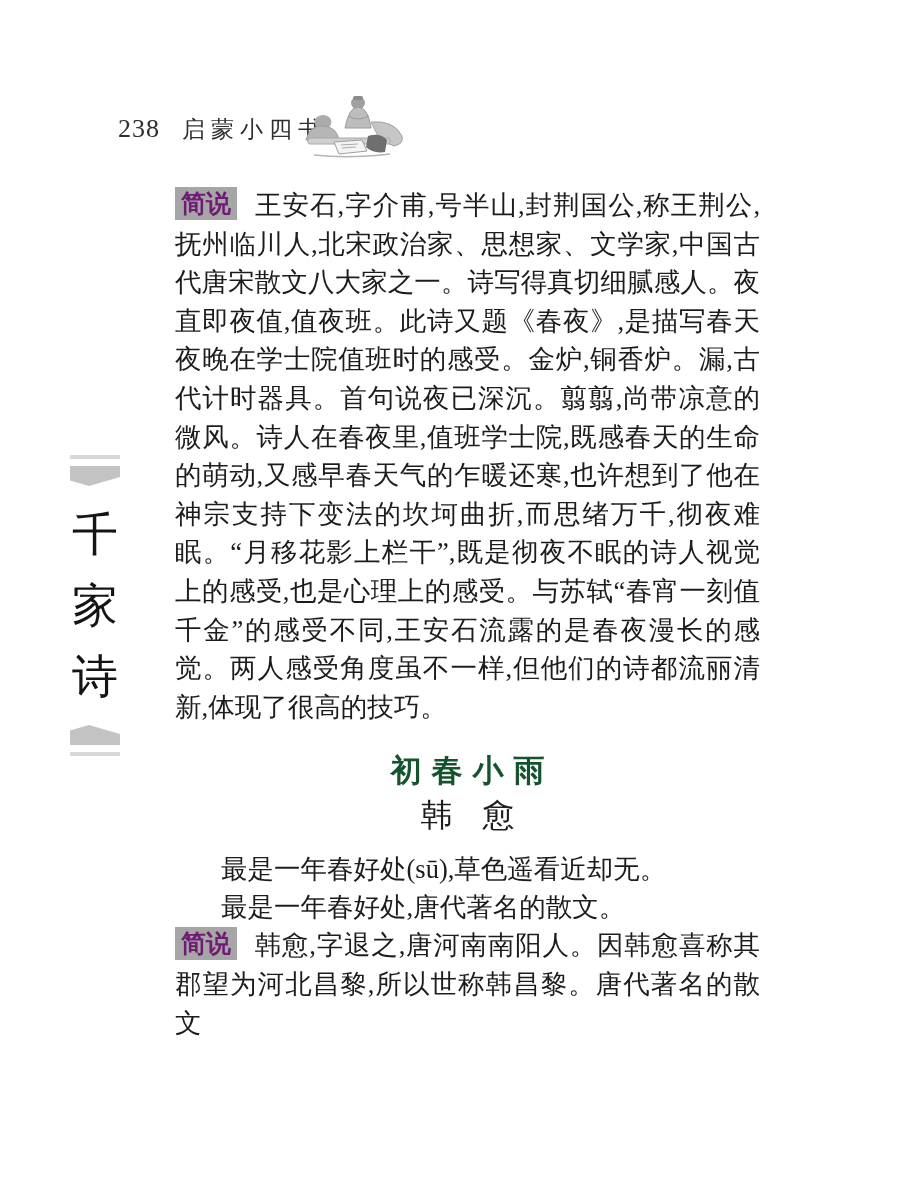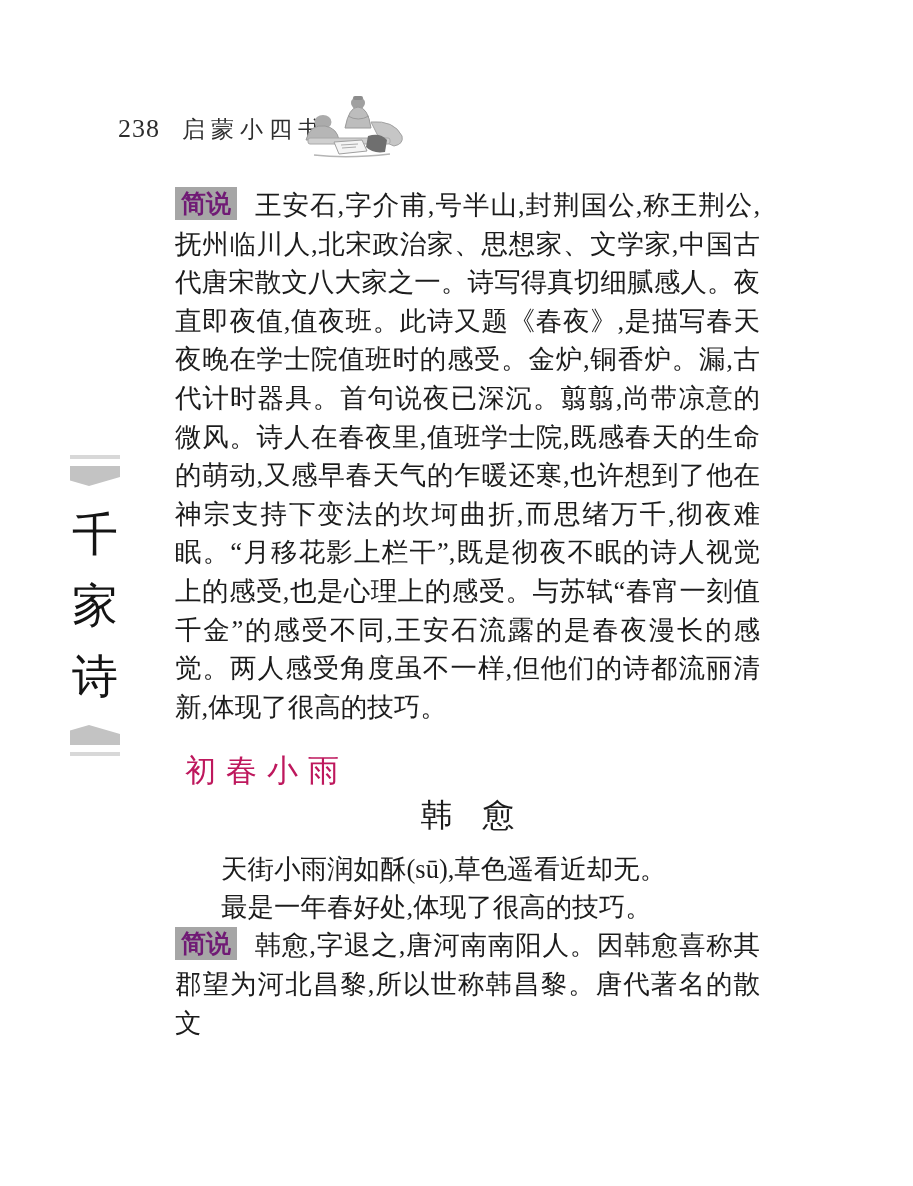--- a/index.html
+++ b/index.html
@@ -101,27 +101,28 @@
     font-family: "Liberation Sans", "DejaVu Sans", sans-serif;
     font-weight: bold;
     font-size: 25px;
     line-height: 33px;
     padding: 0 6px;
     margin-right: 17px;
     vertical-align: 2px;
   }
   #poem-title {
     margin-top: 27px;
+    text-align: center;
     font-family: "Liberation Sans", "DejaVu Sans", sans-serif;
-    font-weight: normal;
+    font-weight: bold;
     font-size: 31px;
     line-height: 36px;
     letter-spacing: 10px;
     padding-left: 10px; 
-    color: #be185d;
+    color: #14532d;
   }
   #poem-author {
     margin-top: 10px;
     text-align: center;
     font-size: 32px;
     line-height: 32px;
     letter-spacing: 30px;
     padding-left: 30px;
     color: #1c1c1c;
   }
@@ -183,22 +184,22 @@
 
     <div class="body-para" id="section-1">
       <span class="section-label">简说</span><span>王安石,字介甫,号半山,封荆国公,称王荆公,抚州临川人,北宋政治家、思想家、文学家,中国古代唐宋散文八大家之一。诗写得真切细腻感人。夜直即夜值,值夜班。此诗又题《春夜》,是描写春天夜晚在学士院值班时的感受。金炉,铜香炉。漏,古代计时器具。首句说夜已深沉。翦翦,尚带凉意的微风。诗人在春夜里,值班学士院,既感春天的生命的萌动,又感早春天气的乍暖还寒,也许想到了他在神宗支持下变法的坎坷曲折,而思绪万千,彻夜难眠。“月移花影上栏干”,既是彻夜不眠的诗人视觉上的感受,也是心理上的感受。与苏轼“春宵一刻值千金”的感受不同,王安石流露的是春夜漫长的感觉。两人感受角度虽不一样,但他们的诗都流丽清新,体现了很高的技巧。</span>
     </div>
 
     <div id="poem-title">初春小雨</div>
 
     <div id="poem-author">韩愈</div>
 
     <div id="poem-body">
-      <div>天街小雨润如酥(sū),草色遥看近却无。</div>
-      <div>最是一年春好处,体现了很高的技巧。</div>
+      <div>最是一年春好处(sū),草色遥看近却无。</div>
+      <div>最是一年春好处,唐代著名的散文。</div>
     </div>
 
     <div class="body-para" id="section-2">
       <span class="section-label">简说</span><span>韩愈,字退之,唐河南南阳人。因韩愈喜称其郡望为河北昌黎,所以世称韩昌黎。唐代著名的散文</span>
     </div>
 
   </div>
 </div>
 
 </body></html>

